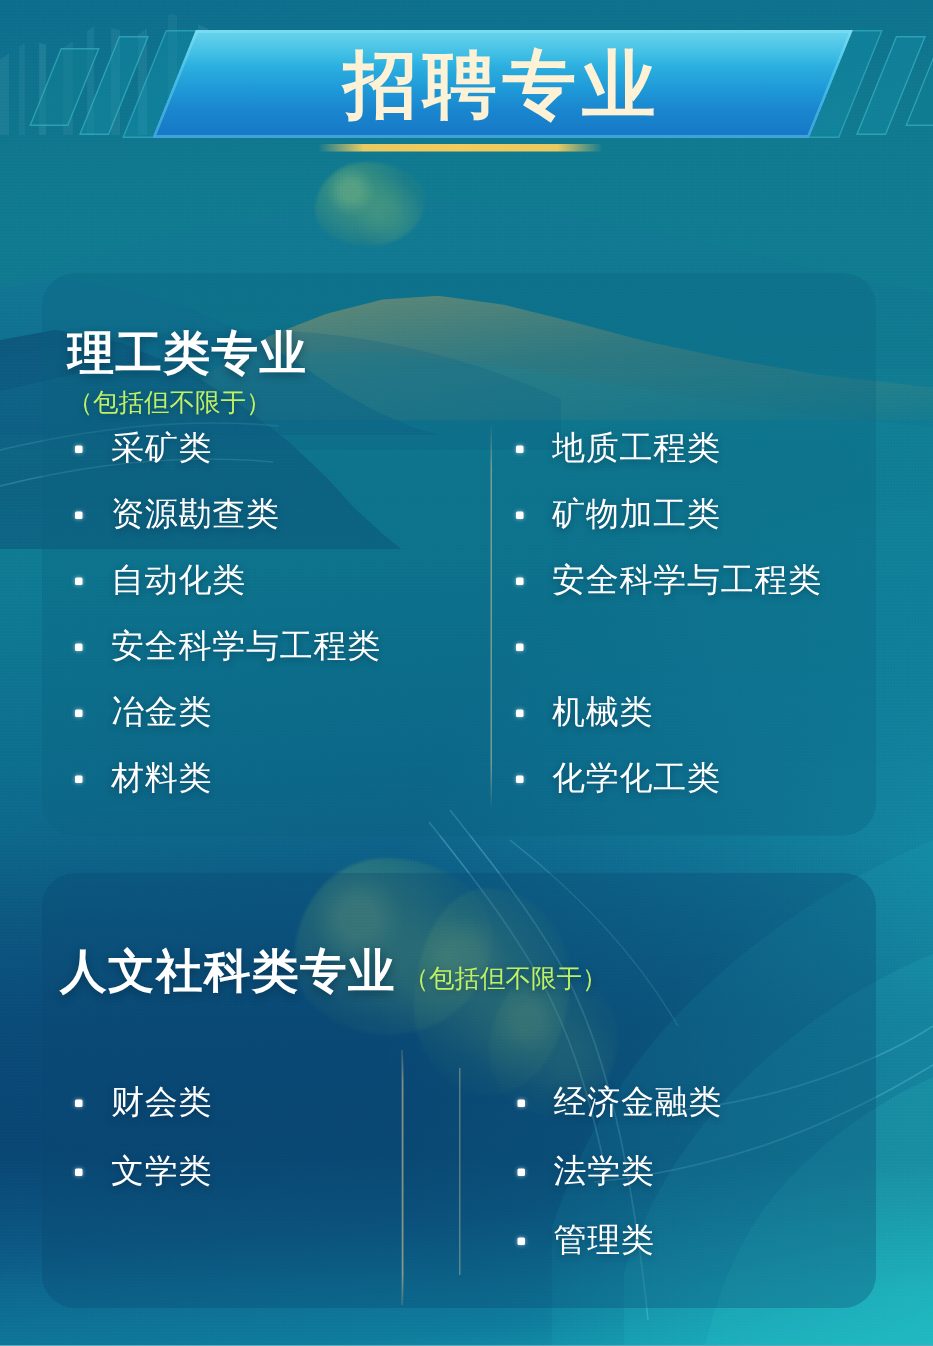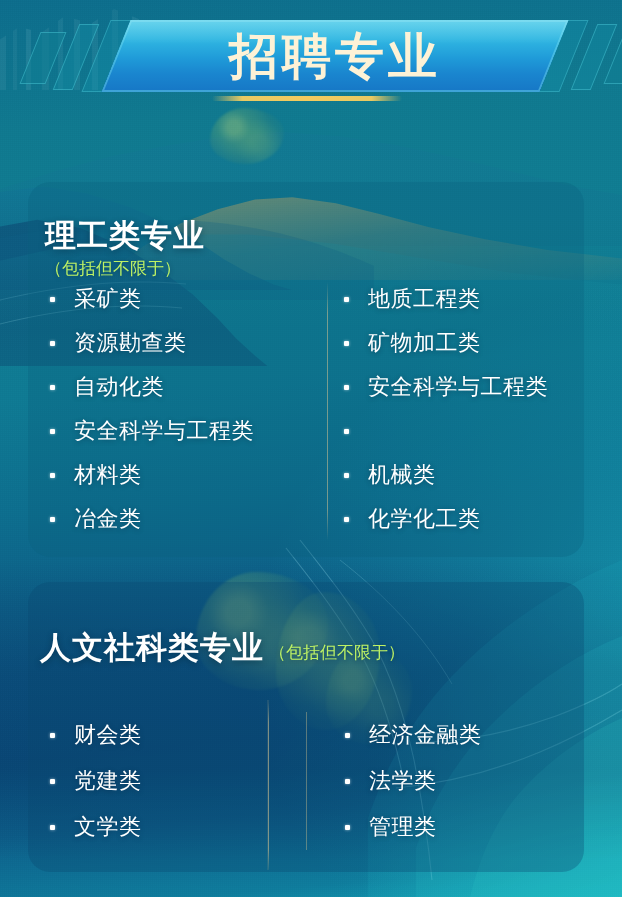--- a/index.html
+++ b/index.html
@@ -307,25 +307,25 @@
       <div class="item">
           <span class="bullet"></span>
           <span>自动化类</span>
         </div>
       <div class="item">
           <span class="bullet"></span>
           <span>安全科学与工程类</span>
         </div>
       <div class="item">
           <span class="bullet"></span>
+          <span>冶金类</span>
+        </div>
+      <div class="item">
+          <span class="bullet"></span>
           <span>材料类</span>
-        </div>
-      <div class="item">
-          <span class="bullet"></span>
-          <span>冶金类</span>
         </div>
     </div>
     <div class="col col-right-pad">
       <div class="item">
           <span class="bullet"></span>
           <span>地质工程类</span>
         </div>
       <div class="item">
           <span class="bullet"></span>
           <span>矿物加工类</span>
@@ -358,24 +358,20 @@
   <div class="vline vline-2"></div>
 
   <div class="cols cols-2">
     <div class="col">
       <div class="item">
           <span class="bullet"></span>
           <span>财会类</span>
         </div>
       <div class="item">
           <span class="bullet"></span>
-          <span>党建类</span>
-        </div>
-      <div class="item">
-          <span class="bullet"></span>
           <span>文学类</span>
         </div>
     </div>
     <div class="col col-right-pad">
       <div class="item">
           <span class="bullet"></span>
           <span>经济金融类</span>
         </div>
       <div class="item">
           <span class="bullet"></span>

